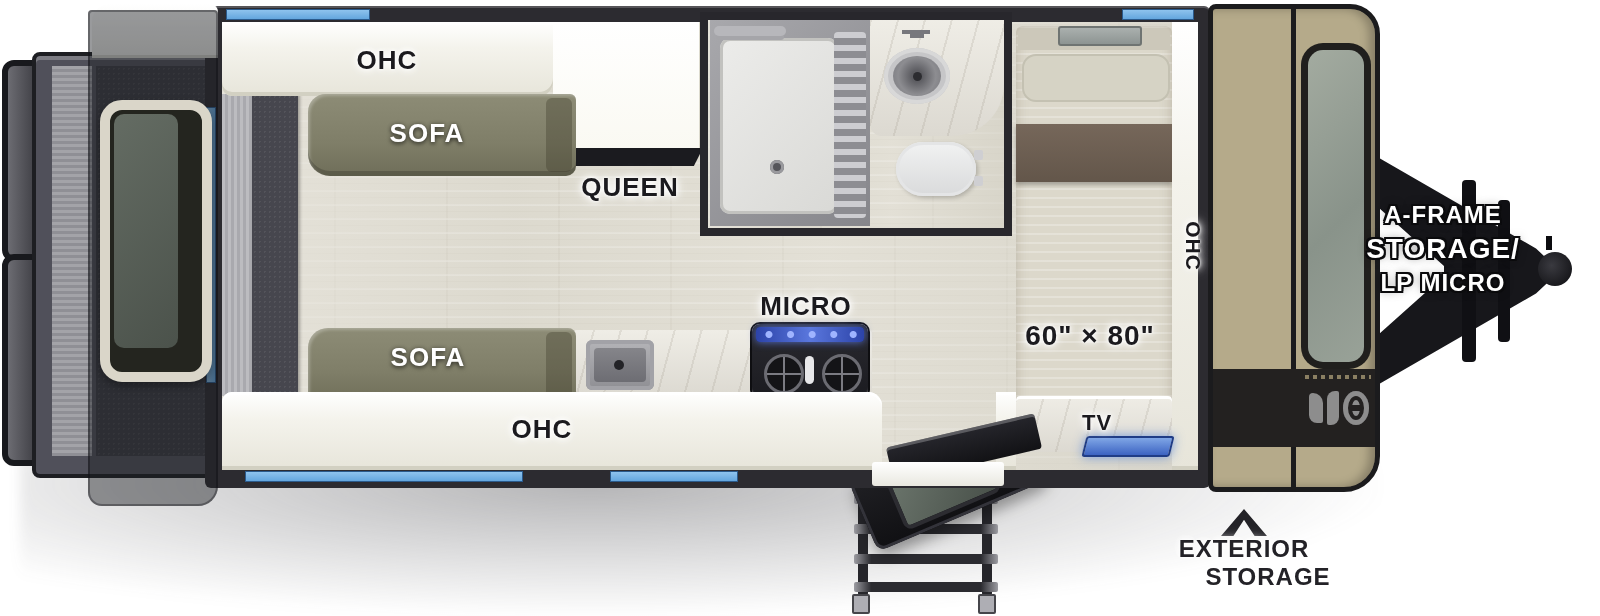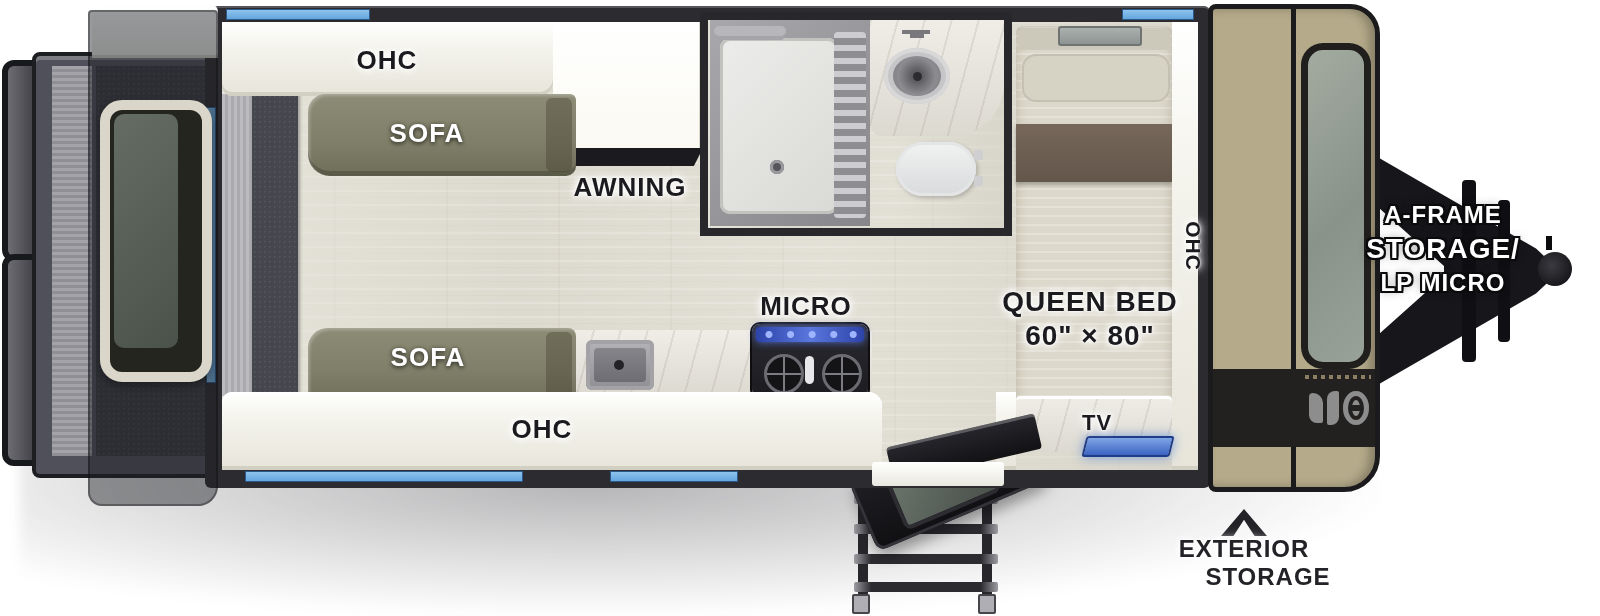--- a/index.html
+++ b/index.html
@@ -198,23 +198,22 @@
         <div class="abs" style="left:34px;top:2px;width:26px;height:34px;background:#8d8d8d;border-radius:50%;box-shadow:inset 0 0 0 5px #8d8d8d,inset 0 0 0 9px #232120;"></div>
         <div class="abs" style="left:41px;top:16px;width:12px;height:6px;background:#232120;"></div>
       </div>
       <div class="abs" style="left:92px;top:6px;width:66px;height:4px;
                   background:repeating-linear-gradient(90deg,#8a7f62 0 4px,transparent 4px 8px);"></div>
     </div>
   </div>
 
   <div class="lbl dark" style="left:387px;top:60px;">OHC</div>
   <div class="lbl light" style="left:427px;top:133px;">SOFA</div>
-  <div class="lbl dark" style="left:630px;top:187px;">AWNING</div>
+  <div class="lbl dark" style="left:630px;top:187px;">QUEEN</div>
   <div class="lbl dark" style="left:806px;top:306px;">MICRO</div>
-  <div class="lbl dark" style="left:1090px;top:302px;font-size:28px;">QUEEN BED</div>
   <div class="lbl dark" style="left:1090px;top:336px;font-size:28px;">60" × 80"</div>
   <div class="lbl dark" style="left:1193px;top:246px;font-size:21px;transform:translate(-50%,-50%) rotate(90deg);">OHC</div>
   <div class="lbl light" style="left:428px;top:357px;">SOFA</div>
   <div class="lbl dark" style="left:542px;top:429px;">OHC</div>
   <div class="lbl dark" style="left:1097px;top:423px;font-size:22px;">TV</div>
 
   <div class="abs" style="left:1221px;top:509px;width:46px;height:27px;background:#232227;
               clip-path:polygon(50% 0,100% 100%,73% 100%,50% 40%,27% 100%,0 100%);"></div>
   <div class="lbl dark" style="left:1244px;top:549px;font-size:24px;color:#232227;">EXTERIOR</div>
   <div class="lbl dark" style="left:1244px;top:577px;font-size:24px;color:#232227;margin-left:24px;">STORAGE</div>

